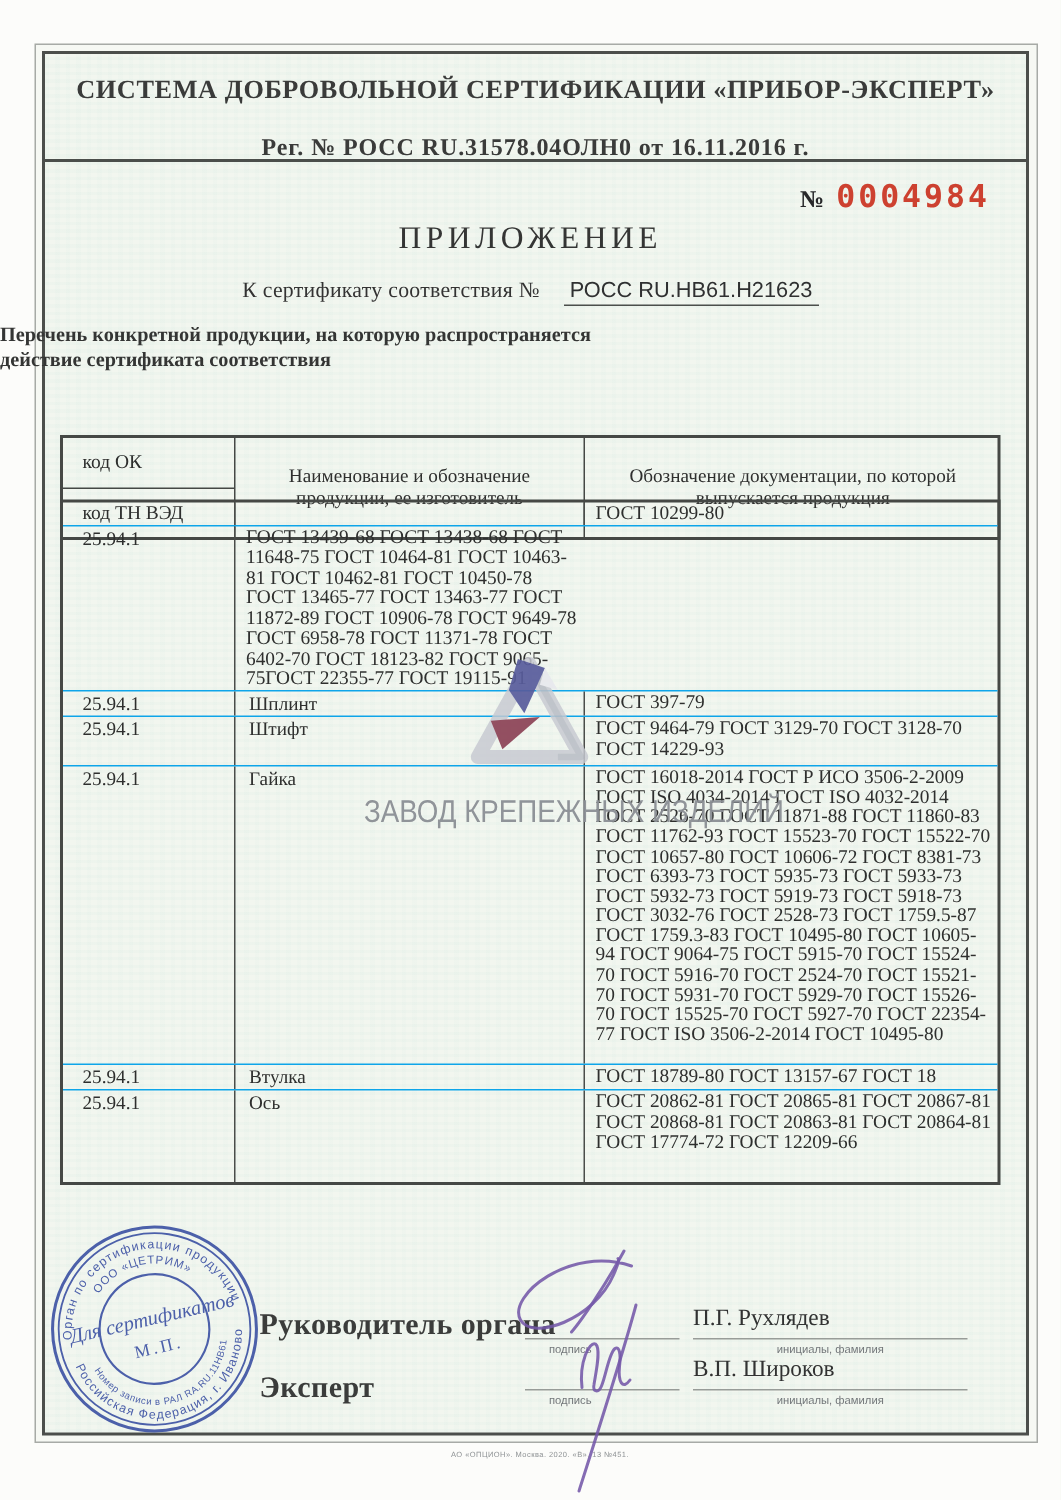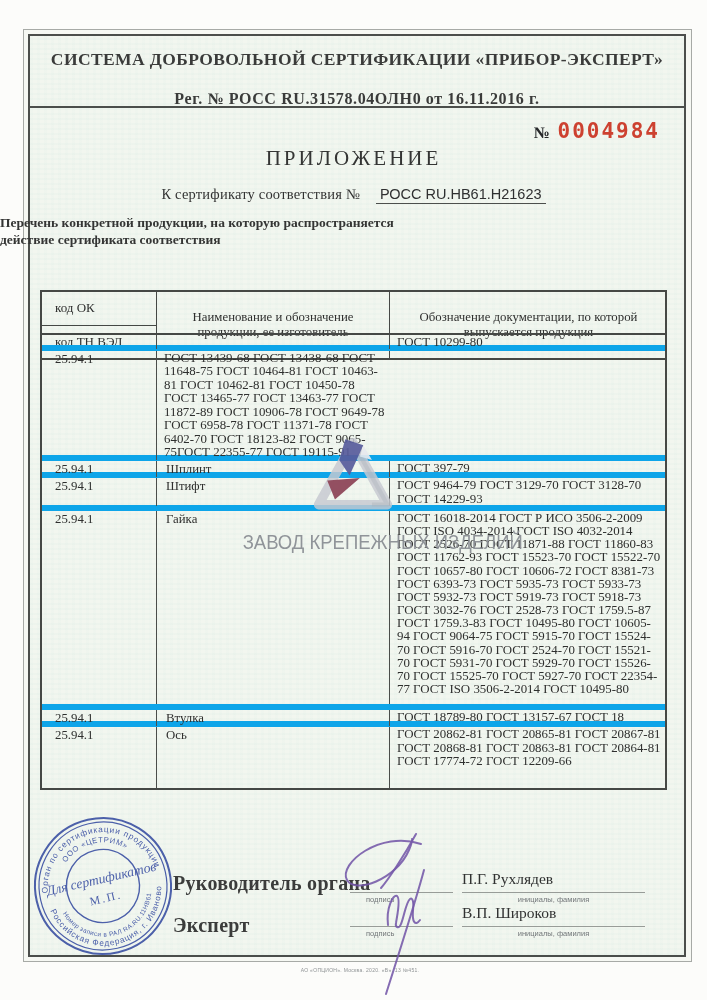--- a/index.html
+++ b/index.html
@@ -47,21 +47,21 @@
   .thead .c1 { border-right:1px solid #454845; display:flex; flex-direction:column; }
   .thead .c1 .half { flex:1; display:flex; align-items:center; padding-left:13px; font-size:13px; }
   .thead .c1 .half.top { border-bottom:1px solid #454845; }
   .thead .c2 { border-right:1px solid #454845; }
   .thead .c2, .thead .c3 { display:flex; align-items:center; justify-content:center;
                            text-align:center; font-size:12.8px; line-height:15.5px; padding:2px 18px; }
 
   
   .tbody { position:absolute; left:40px; top:333px; width:627px; height:457px;
            border:2px solid #454845; display:flex; flex-direction:column; }
-  .trow { display:grid; grid-template-columns:115px 233px 277px; border-bottom:6px solid #0ea5e9; }
+  .trow { display:grid; grid-template-columns:115px 233px 277px; border-bottom:1px solid #0ea5e9; }
   .trow:last-child { border-bottom:none; }
   .trow .code { border-right:1px solid #4a4d4a; padding:1px 4px 0 13px; font-size:12.8px; }
   .trow .name { border-right:1px solid #4a4d4a; padding:1px 4px 0 9px;  font-size:12.8px; }
   .trow .docs { padding:1px 4px 0 7px; font-size:12.9px; line-height:13.5px; }
   .r1 { height:16px; }  .r1 .docs { line-height:13px; }
   .r2 { height:110px; } .r2 .docs { line-height:13.45px; }
   .r3 { height:17px; }
   .r4 { height:33px; }
   .r5 { height:199px; } .r5 .docs { line-height:13.15px; }
   .r6 { height:17px; }

